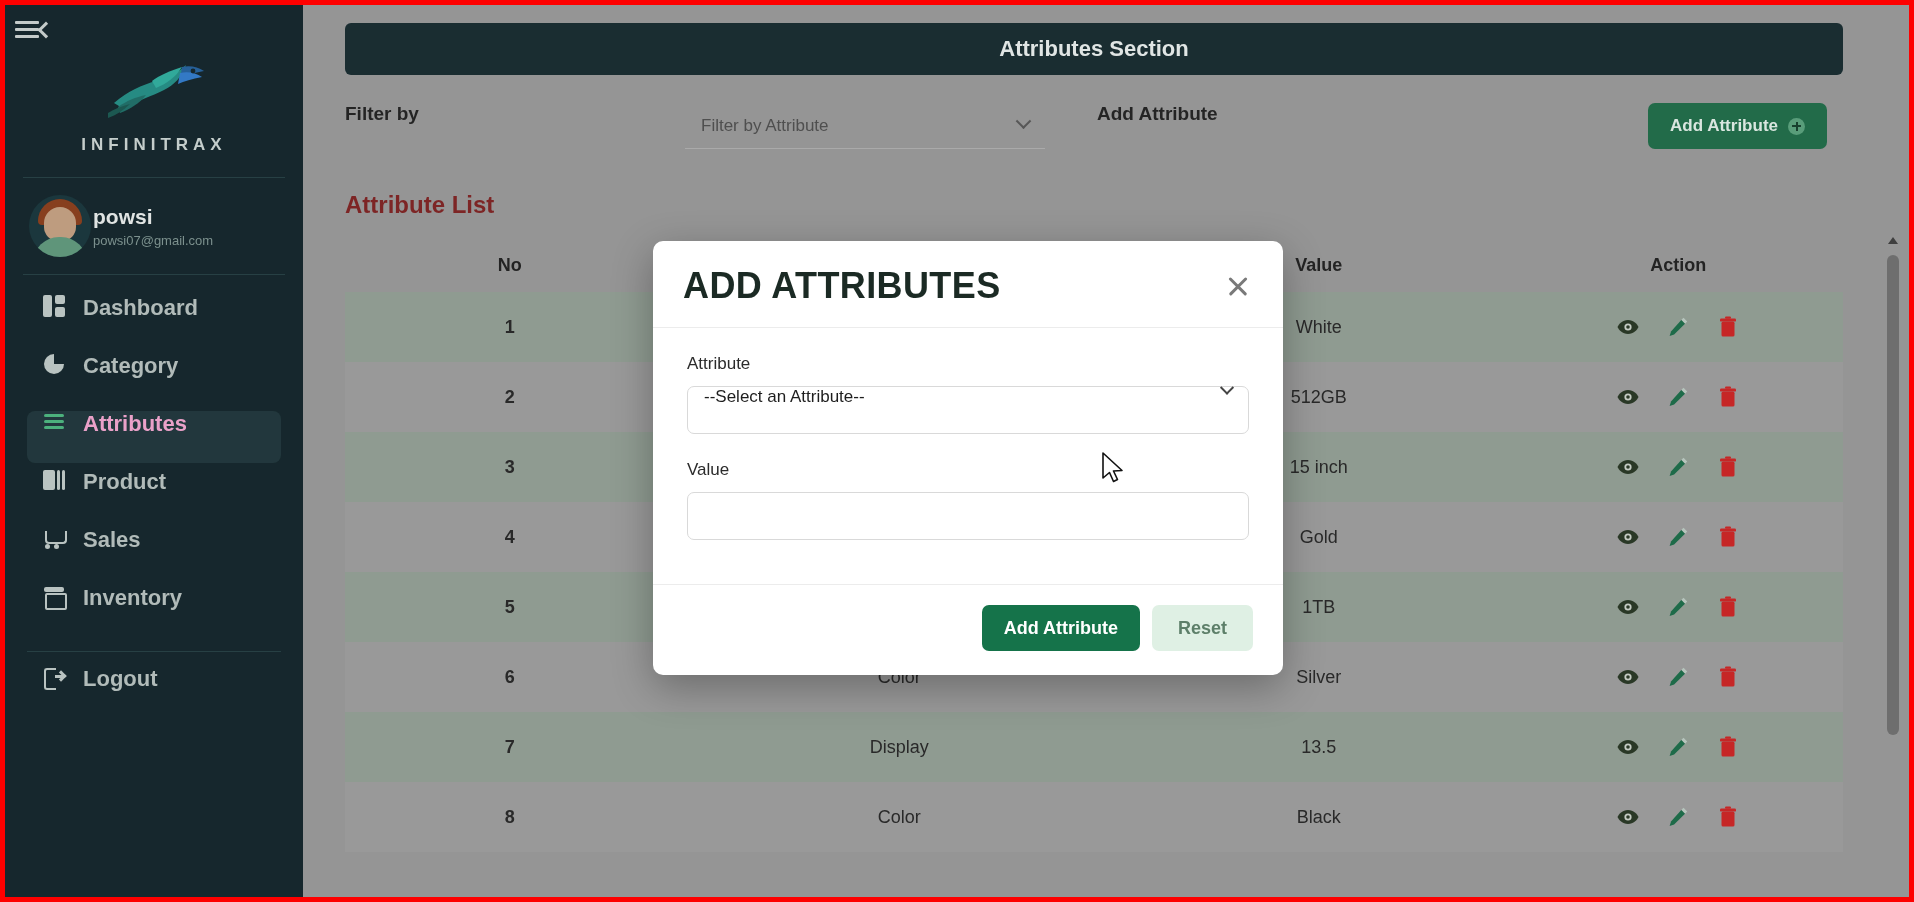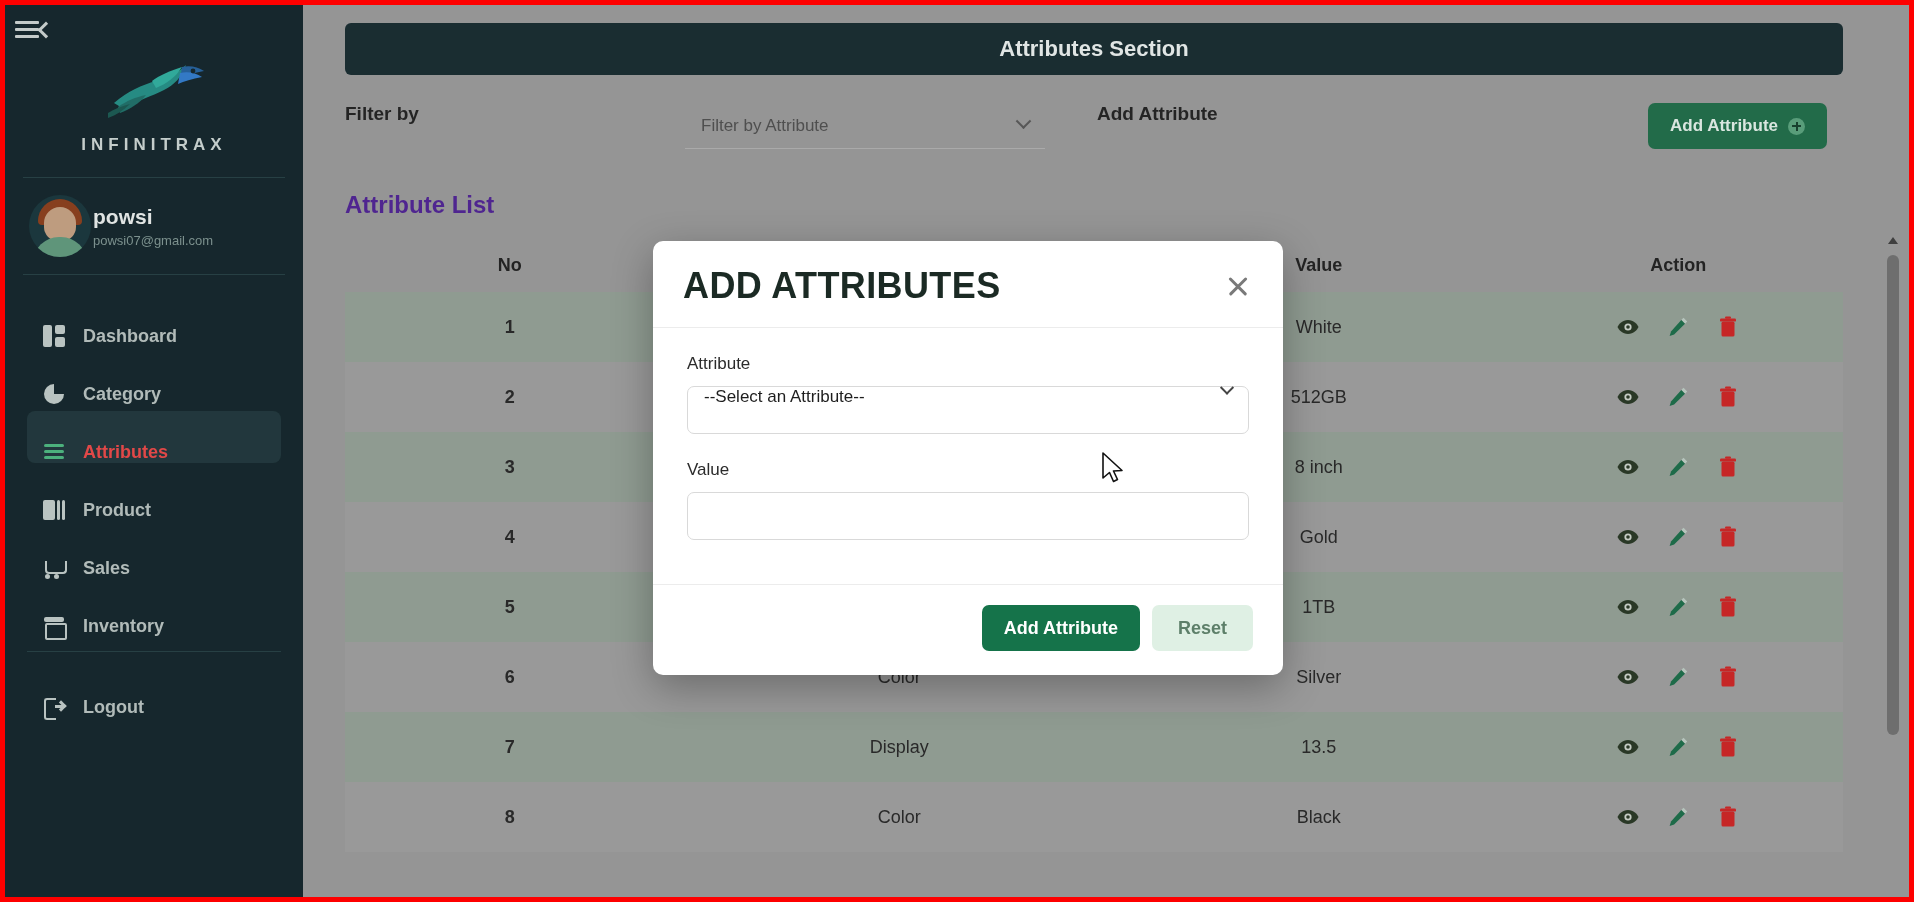--- a/index.html
+++ b/index.html
@@ -94,34 +94,34 @@
   .avatar .hair { position:absolute; left:9px; top:4px; width:44px; height:26px; background:#8b3a16; border-radius:22px 22px 4px 4px; }
   .avatar .face { position:absolute; left:15px; top:12px; width:32px; height:34px; background:#c8a282; border-radius:16px 16px 14px 14px; }
   .avatar .body { position:absolute; left:4px; top:42px; width:54px; height:30px; background:#5e9a7c; border-radius:26px 26px 0 0; }
   .profile-text { min-width: 0; }
   .profile-name { font-size: 21px; font-weight: 700; color: #eef2f1; line-height: 1.2; }
   .profile-email { font-size: 13px; color: #7e9592; margin-top: 3px; white-space: nowrap; }
 
   .nav { padding-top: 14px; flex: 1; }
   .nav-item {
     display: flex;
-    align-items: flex-end;
+    align-items: flex-start;
     gap: 18px;
     height: 52px;
     margin: 6px 22px 6px 22px;
     padding: 0 16px;
     border-radius: 8px;
-    font-size: 18px;
+    font-size: 22px;
     font-weight: 600;
     color: #b9c4c2;
     cursor: pointer;
   }
   .nav-item.active {
     background: #1a3238;
-    color: #ef4444;
+    color: #f9a8d4;
   }
   .nav-item .ic { width: 22px; height: 22px; flex: 0 0 22px; position: relative; }
   .nav-label { white-space: nowrap; }
 
   
   .ic-dash i { position:absolute; background:#c2cdcb; }
   .ic-dash i:nth-child(1){ left:0; top:0; width:9px; height:22px; border-radius:2px; }
   .ic-dash i:nth-child(2){ left:12px; top:0; width:10px; height:9px; border-radius:2px; }
   .ic-dash i:nth-child(3){ left:12px; top:12px; width:10px; height:10px; border-radius:2px; }
 
@@ -234,21 +234,21 @@
   .plus-badge:before, .plus-badge:after {
     content:""; position:absolute; background:#0f3c27;
   }
   .plus-badge:before { left:4px; top:7.5px; width:9px; height:2px; }
   .plus-badge:after  { left:7.5px; top:4px; width:2px; height:9px; }
 
   .list-title {
     margin: 14px 16px 0 42px;
     font-size: 24px;
     font-weight: 700;
-    color: #4c1d95;
+    color: #7f1d1d;
   }
 
   
   .table-wrap { margin: 20px 66px 0 42px; }
   table { width: 100%; border-collapse: collapse; table-layout: fixed; }
   thead th {
     font-size: 18px;
     font-weight: 700;
     color: #1b1b1b;
     padding: 16px 0;
@@ -612,21 +612,21 @@
                       <rect x="4" y="3.6" width="16" height="3" rx="1.2" fill="#d11f1f"></rect>
                       <rect x="9" y="1.4" width="6" height="2.4" rx="1" fill="#d11f1f"></rect>
                     </svg>
                   </span>
                 </div>
               </td>
             </tr>
             <tr>
               <td class="cell-no">3</td>
               <td class="cell-attr">Display</td>
-              <td class="cell-val">8 inch</td>
+              <td class="cell-val">15 inch</td>
               <td>
                 <div class="actions">
                   <span class="act">
                     <svg width="24" height="24" viewBox="0 0 24 24">
                       <path d="M12 5C6.5 5 2.6 9.3 1.5 12c1.1 2.7 5 7 10.5 7s9.4-4.3 10.5-7C21.4 9.3 17.5 5 12 5z" fill="#23331f"></path>
                       <circle cx="12" cy="12" r="3.6" fill="#cfd6cd"></circle>
                       <circle cx="12" cy="12" r="1.8" fill="#23331f"></circle>
                     </svg>
                   </span>
                   <span class="act">

